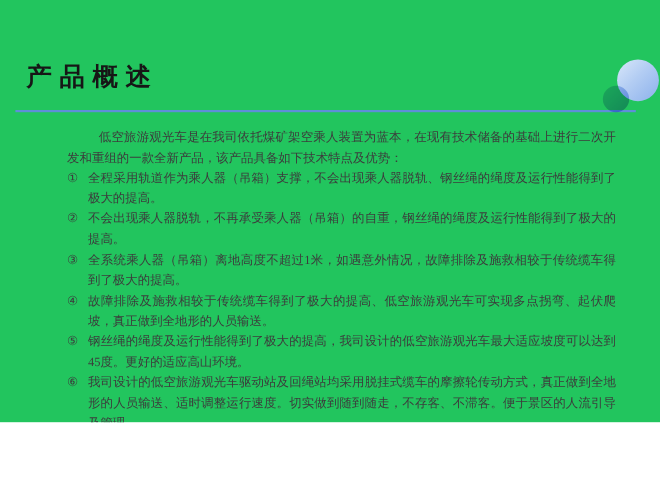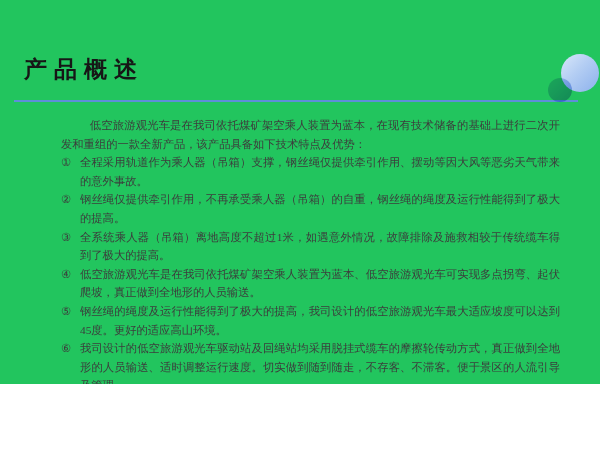--- a/index.html
+++ b/index.html
@@ -102,36 +102,36 @@
   <div class="deco-circle small"></div>
 
   <div class="body-block">
 
     <p class="intro">低空旅游观光车是在我司依托煤矿架空乘人装置为蓝本，在现有技术储备的基础上进行二次开发和重组的一款全新产品，该产品具备如下技术特点及优势：</p>
 
     <div class="feature-list">
 
       <div class="feature-item">
         <span class="feature-num">①</span>
-        <span class="feature-text">全程采用轨道作为乘人器（吊箱）支撑，钢丝绳仅提供牵引作用、摆动等因大风等恶劣天气带来的意外事故。</span>
+        <span class="feature-text">全程采用轨道作为乘人器（吊箱）支撑，不会出现乘人器脱轨、钢丝绳的绳度及运行性能得到了极大的提高。</span>
       </div>
 
       <div class="feature-item">
         <span class="feature-num">②</span>
-        <span class="feature-text">钢丝绳仅提供牵引作用，不再承受乘人器（吊箱）的自重，钢丝绳的绳度及运行性能得到了极大的提高。</span>
+        <span class="feature-text">不会出现乘人器脱轨，不再承受乘人器（吊箱）的自重，钢丝绳的绳度及运行性能得到了极大的提高。</span>
       </div>
 
       <div class="feature-item">
         <span class="feature-num">③</span>
         <span class="feature-text">全系统乘人器（吊箱）离地高度不超过1米，如遇意外情况，故障排除及施救相较于传统缆车得到了极大的提高。</span>
       </div>
 
       <div class="feature-item">
         <span class="feature-num">④</span>
-        <span class="feature-text">低空旅游观光车是在我司依托煤矿架空乘人装置为蓝本、低空旅游观光车可实现多点拐弯、起伏爬坡，真正做到全地形的人员输送。</span>
+        <span class="feature-text">故障排除及施救相较于传统缆车得到了极大的提高、低空旅游观光车可实现多点拐弯、起伏爬坡，真正做到全地形的人员输送。</span>
       </div>
 
       <div class="feature-item">
         <span class="feature-num">⑤</span>
         <span class="feature-text">钢丝绳的绳度及运行性能得到了极大的提高，我司设计的低空旅游观光车最大适应坡度可以达到45度。更好的适应高山环境。</span>
       </div>
 
       <div class="feature-item">
         <span class="feature-num">⑥</span>
         <span class="feature-text">我司设计的低空旅游观光车驱动站及回绳站均采用脱挂式缆车的摩擦轮传动方式，真正做到全地形的人员输送、适时调整运行速度。切实做到随到随走，不存客、不滞客。便于景区的人流引导及管理。</span>

